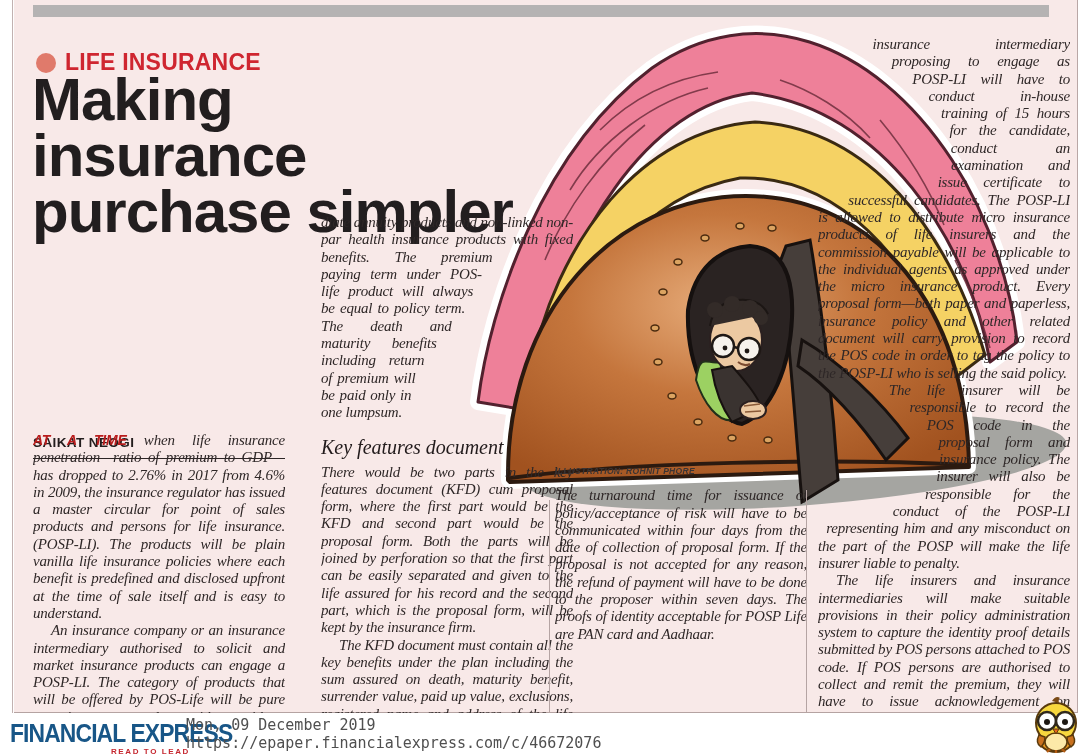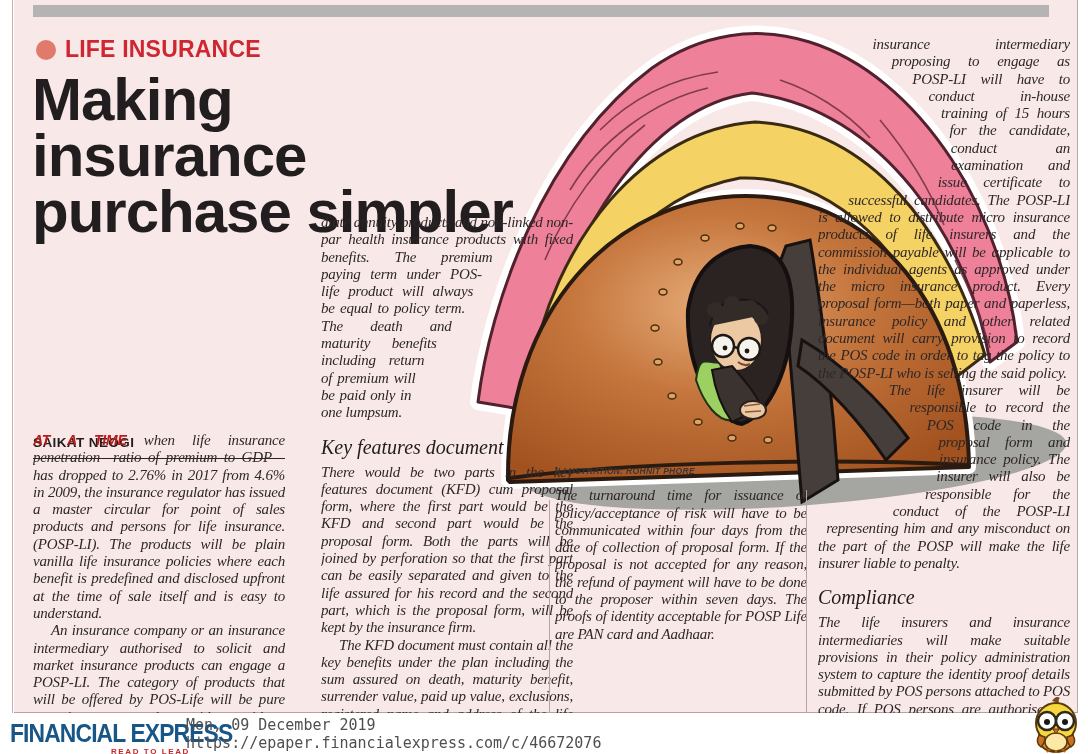--- a/index.html
+++ b/index.html
@@ -7,21 +7,21 @@
   body { font-family:"Liberation Serif", serif; background:#ffffff; position:relative; overflow:hidden; }
 
   .page {
     position:absolute; left:14px; top:0; width:1064px; height:713px;
     background:#f8e9e8; border-right:1px solid #b9a7a6; border-bottom:1px solid #b5a3a2;
   }
   .left-rule { position:absolute; left:12px; top:0; width:1px; height:713px; background:#c2b2b1; }
   .top-bar { position:absolute; left:33px; top:5px; width:1016px; height:12px; background:#b5b3b3; }
 
   
-  .category { position:absolute; left:36px; top:36px; display:flex; align-items:center; gap:9px; }
+  .category { position:absolute; left:36px; top:49px; display:flex; align-items:center; gap:9px; }
   .cat-dot { width:20px; height:20px; border-radius:50%; background:#e07a6b; }
   .cat-label { font-family:"Liberation Sans", sans-serif; font-weight:bold; font-size:23px; letter-spacing:0.2px; color:#cf2630; }
 
   .headline {
     position:absolute; left:32px; top:72px; width:486px;
     font-family:"Liberation Sans", sans-serif; font-weight:bold;
     font-size:60px; line-height:56px; letter-spacing:-1px; color:#221e1f;
   }
 
   .standfirst {
@@ -187,21 +187,20 @@
     <div class="credit">ILLUSTRATION: ROHNIT PHORE</div>
     <p>The turnaround time for issuance of policy/acceptance of risk will have to be communicated within four days from the date of collection of proposal form. If the proposal is not accepted for any reason, the refund of payment will have to be done to the proposer within seven days. The proofs of identity acceptable for POSP Life are PAN card and Aadhaar.</p>
 
   </div>
 
   <div class="col col4">
     <div class="shape sh-c4a"></div>
     <p>insurance intermediary proposing to engage as POSP-LI will have to conduct in-house training of 15 hours for the candidate, conduct an examination and issue certificate to successful candidates. The POSP-LI is allowed to distribute micro insurance products of life insurers and the commission payable will be applicable to the individual agents as approved under the micro insurance product. Every proposal form—both paper and paperless, insurance policy and other related document will carry provision to record the POS code in order to tag the policy to the POSP-LI who is selling the said policy.</p>
     <div class="shape sh-c4b"></div>
     <p>The life insurer will be responsible to record the POS code in the proposal form and insurance policy. The insurer will also be responsible for the conduct of the POSP-LI representing him and any misconduct on the part of the POSP will make the life insurer liable to penalty.</p>
-    <h2 class="sec-head">Compliance</h2>
     <p>The life insurers and insurance intermediaries will make suitable provisions in their policy administration system to capture the identity proof details submitted by POS persons attached to POS code. If POS persons are authorised to collect and remit the premium, they will have to issue acknowledgement on collection of premiums and every insurer will put in place procedures to enable this.</p>
   </div>
 
   <div class="col-rule rule-a"></div>
   <div class="col-rule rule-b"></div>
 
   <div class="footer">
     <div class="brand">
       <div class="brand-name">FINANCIAL EXPRESS</div>
       <div class="brand-tag">READ TO LEAD</div>

